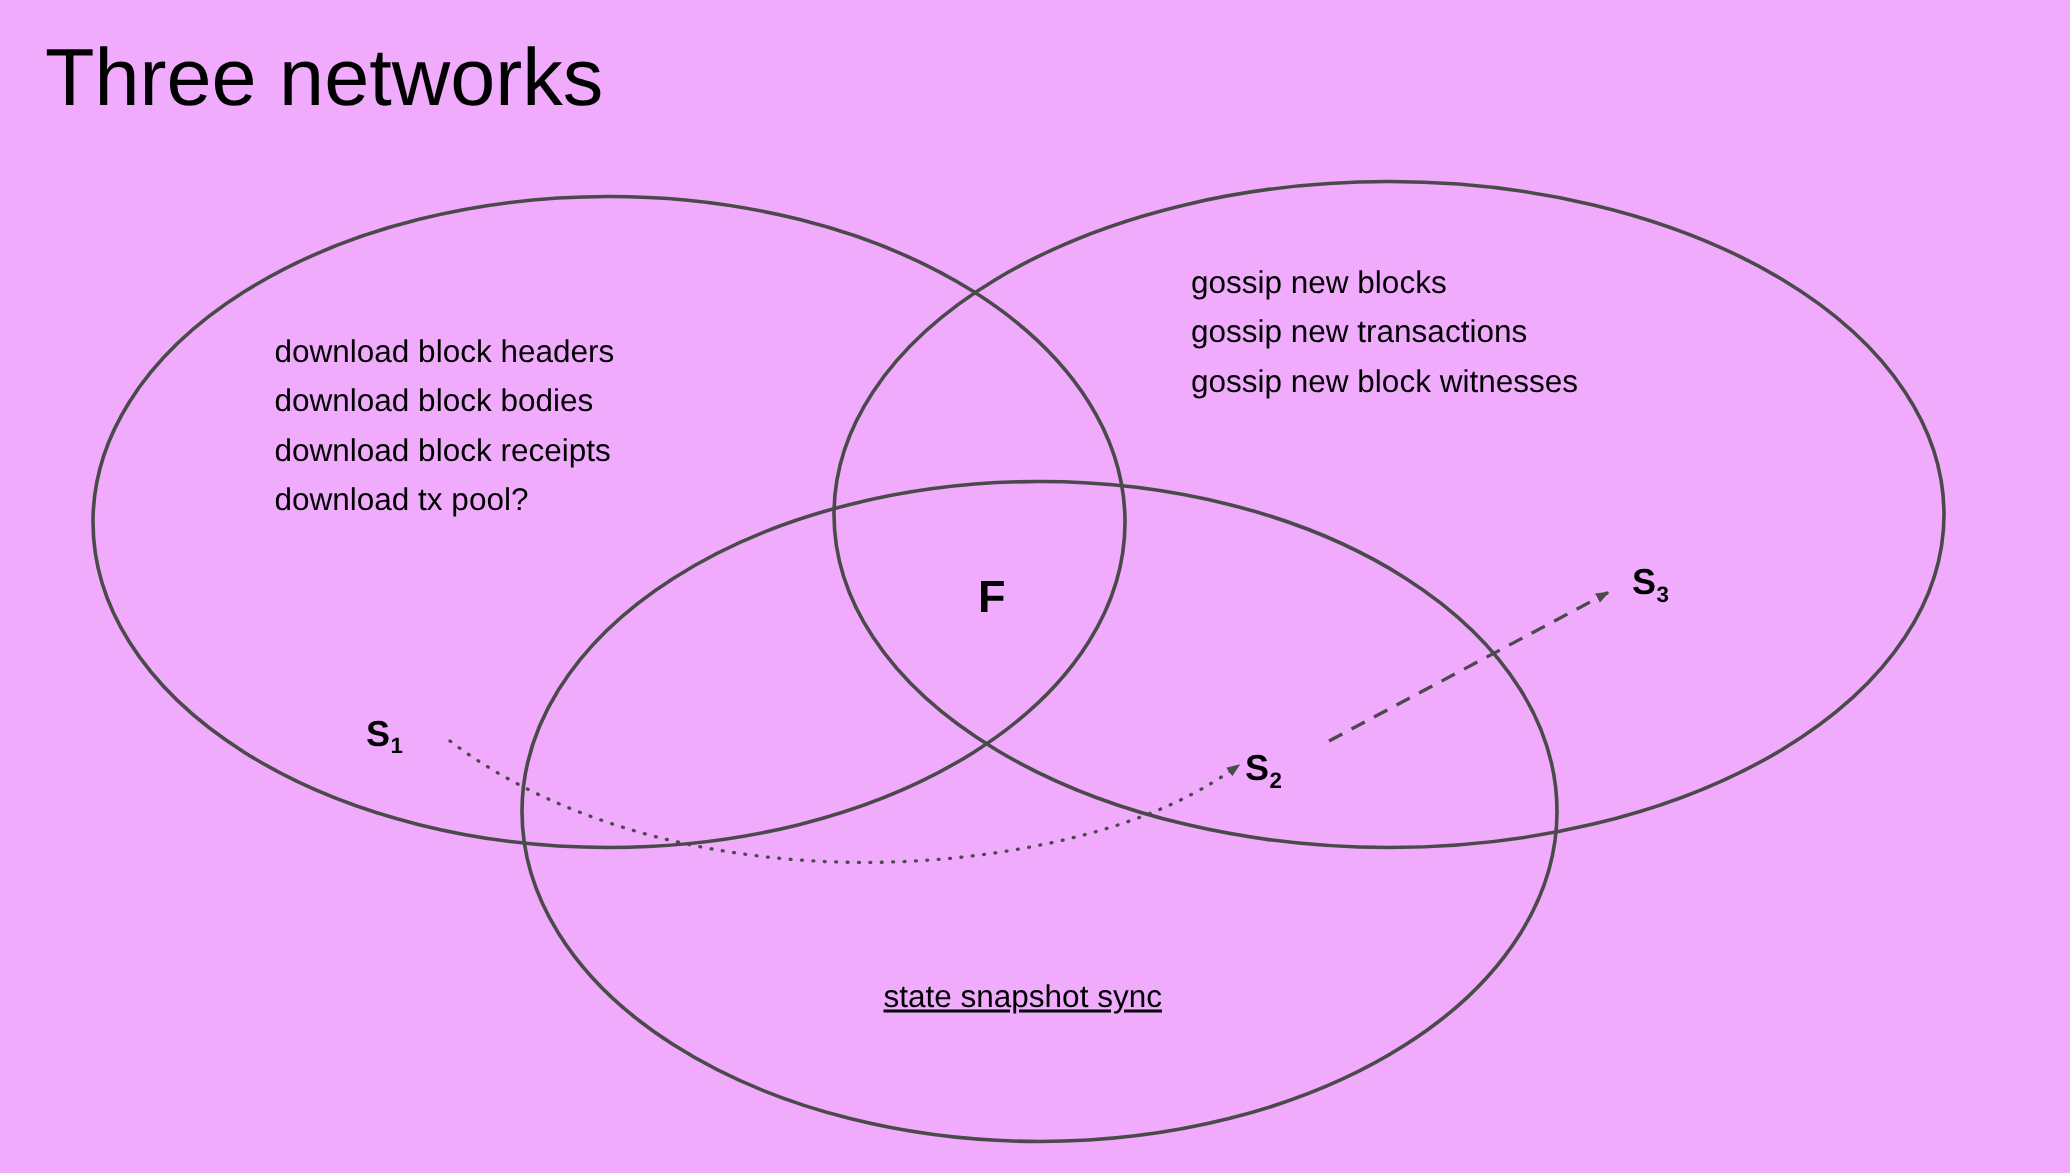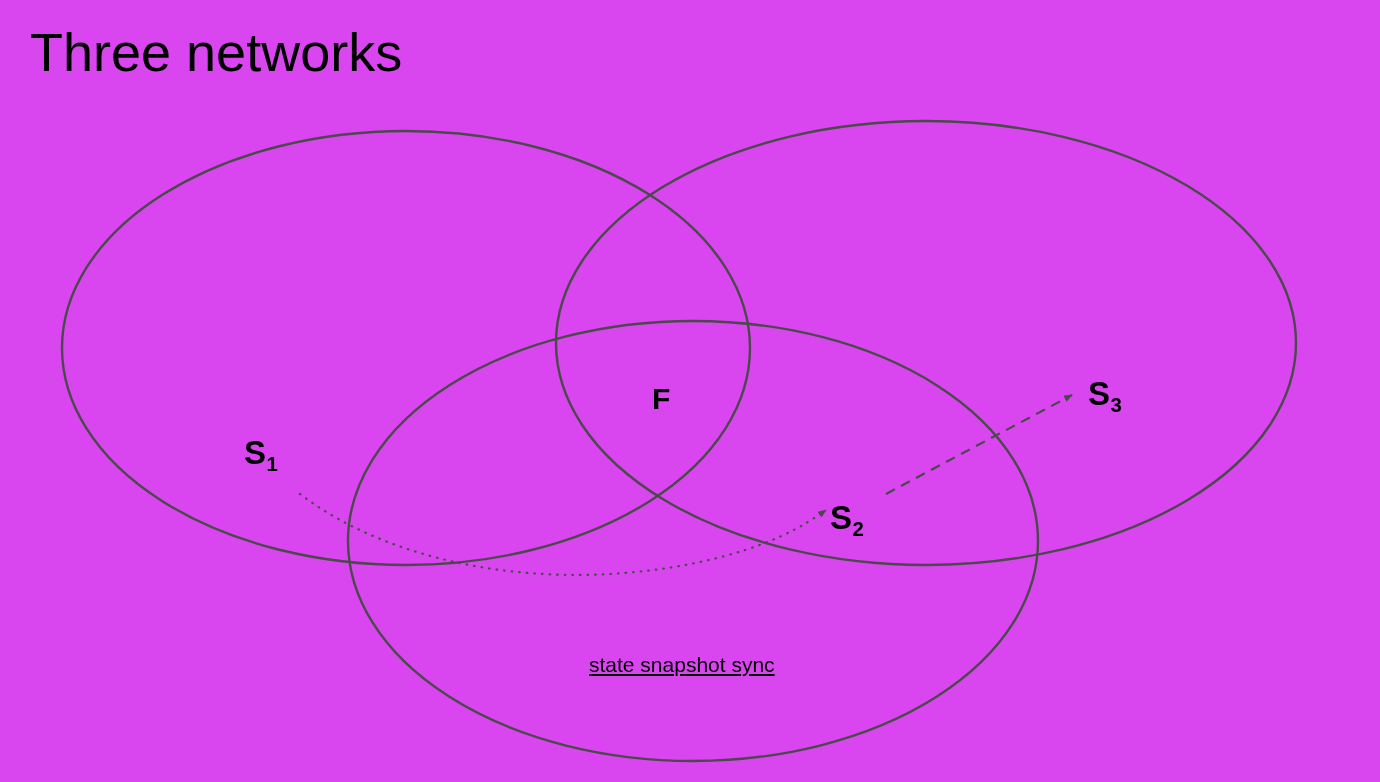--- a/index.html
+++ b/index.html
@@ -12,21 +12,21 @@
     width: 1380px;
     height: 782px;
     overflow: hidden;
     font-family: "Liberation Sans", sans-serif;
     color: #000000;
   }
   #slide {
     position: relative;
     width: 1380px;
     height: 782px;
-    background: #d946ef;
+    background: #f0abfc;
   }
   #page-title {
     position: absolute;
     left: 30px;
     top: 24px;
     font-size: 54px;
     font-weight: 400;
     line-height: 1.05;
     letter-spacing: 0px;
     color: #000000;
@@ -45,36 +45,36 @@
     line-height: 33px;
     color: #000000;
     white-space: pre;
   }
   #left-list   { left: 183px; top: 218px; }
   #right-list  { left: 794px; top: 172px; }
   #bottom-note { left: 589px; top: 654px; line-height: 1; text-decoration: underline; }
 
   .node-label {
     position: absolute;
-    font-size: 33px;
+    font-size: 24px;
     font-weight: bold;
     color: #000000;
     white-space: nowrap;
     line-height: 1;
   }
   .node-label sub {
     font-size: 0.62em;
     font-weight: bold;
     vertical-align: baseline;
     position: relative;
     top: 0.33em;
     left: 0.02em;
   }
   #label-F  { left: 652px; top: 384px; font-size: 30px; }
-  #label-S1 { left: 244px; top: 436px; }
+  #label-S1 { left: 244px; top: 478px; }
   #label-S2 { left: 830px; top: 461px; margin-top: 40px; }
   #label-S3 { left: 1088px; top: 377px; }
 </style>
 </head>
 <body>
 
 <div id="slide">
 
   <div id="page-title">Three networks</div>
 
@@ -93,21 +93,28 @@
 
     <ellipse cx="926" cy="343" rx="370" ry="222" fill="none" stroke="#4a4a4a" stroke-width="2.4"></ellipse>
 
     <ellipse cx="693" cy="541" rx="345" ry="220" fill="none" stroke="#4a4a4a" stroke-width="2.4"></ellipse>
 
     <path d="M 300 494 C 400 570, 560 592, 700 562 C 770 547, 805 525, 826 510" fill="none" stroke="#4a4a4a" stroke-width="2.2" stroke-linecap="round" stroke-dasharray="0.6 7" marker-end="url(#arrowhead-dotted)"></path>
 
     <path d="M 886 494 L 1072 395" fill="none" stroke="#4a4a4a" stroke-width="2.2" stroke-dasharray="10 7" marker-end="url(#arrowhead-dashed)"></path>
   </svg>
 
+  <div class="txt-block" id="left-list">download block headers
+download block bodies
+download block receipts
+download tx pool?</div>
 
+  <div class="txt-block" id="right-list">gossip new blocks
+gossip new transactions
+gossip new block witnesses</div>
 
   <div class="txt-block" id="bottom-note">state snapshot sync</div>
 
   <div class="node-label" id="label-F"><span>F</span></div>
 
   <div class="node-label" id="label-S1"><span>S</span><sub>1</sub></div>
 
   <div class="node-label" id="label-S2"><span>S</span><sub>2</sub></div>
 
   <div class="node-label" id="label-S3"><span>S</span><sub>3</sub></div>

